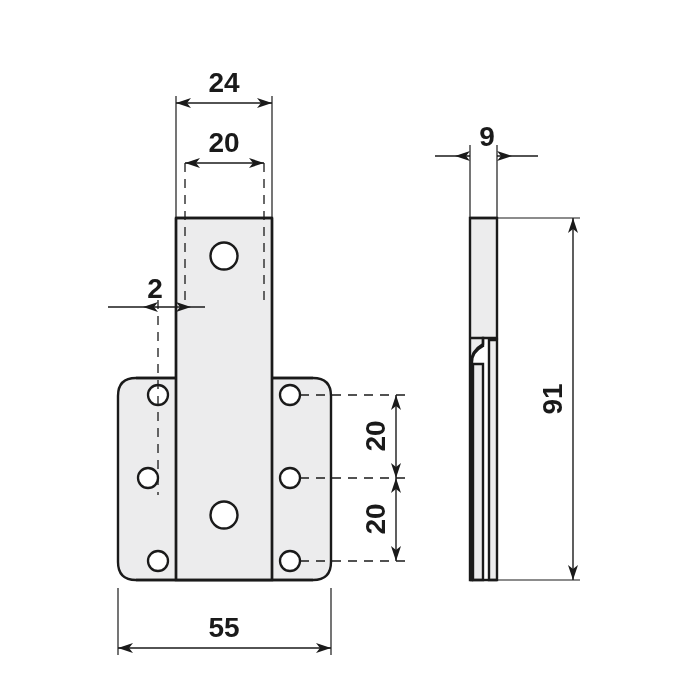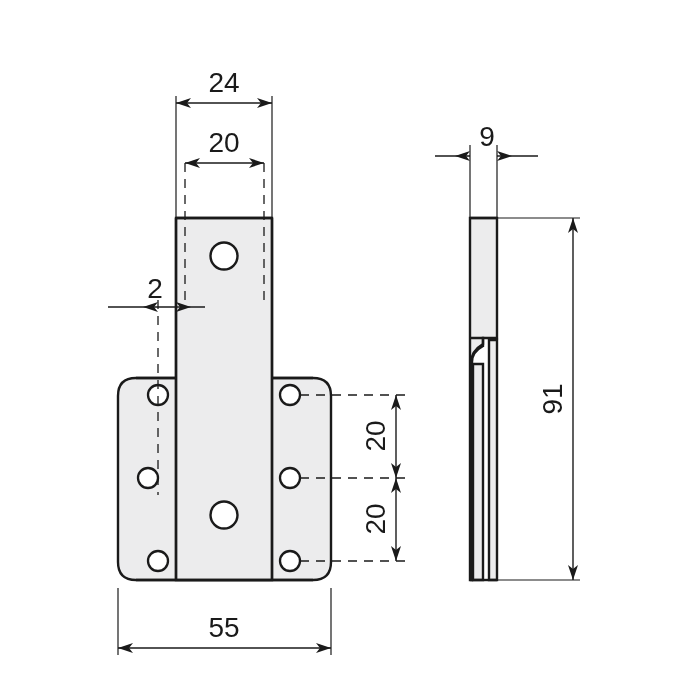--- a/index.html
+++ b/index.html
@@ -12,20 +12,21 @@
     width: 700px;
     height: 700px;
     overflow: hidden;
     font-family: "Liberation Sans", sans-serif;
   }
   #drawing-root {
     position: relative;
     width: 572px;
     height: 700px;
     background: #ffffff;
+    font-weight: bold;
   }
   svg#tech-drawing {
     display: block;
     width: 700px;
     height: 700px;
   }
   .part-fill {
     fill: #ececed;
     stroke: #1a1a1a;
     stroke-width: 2.4;

